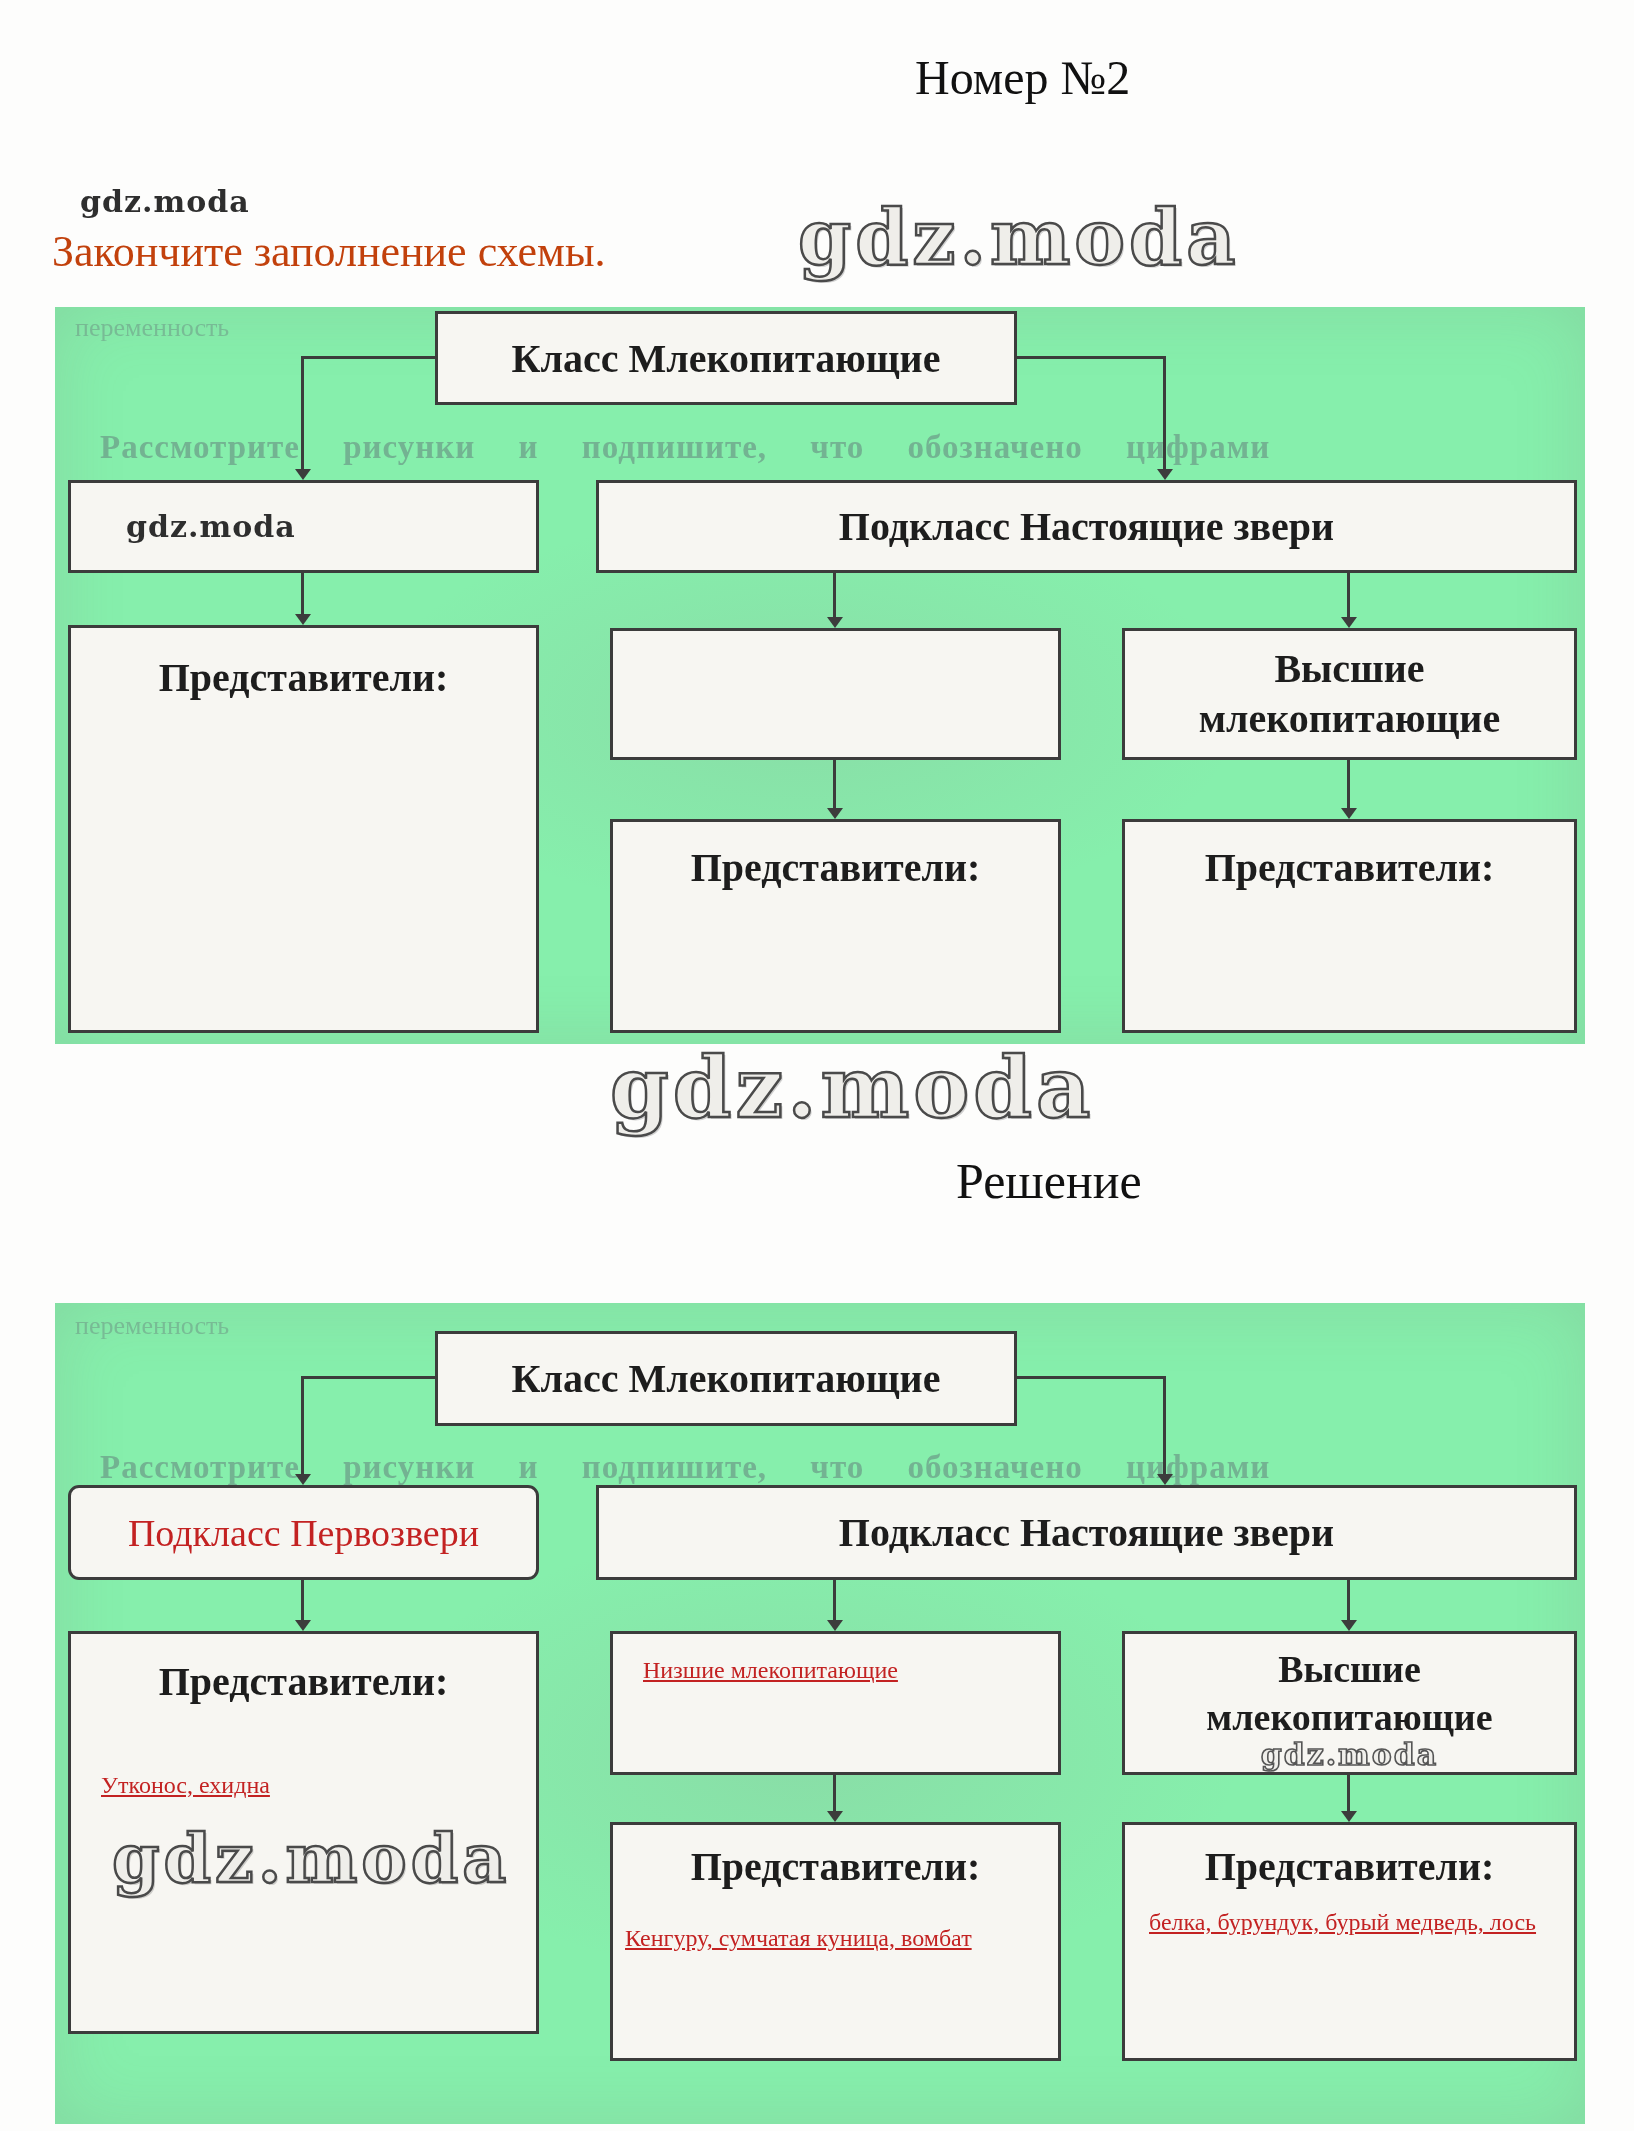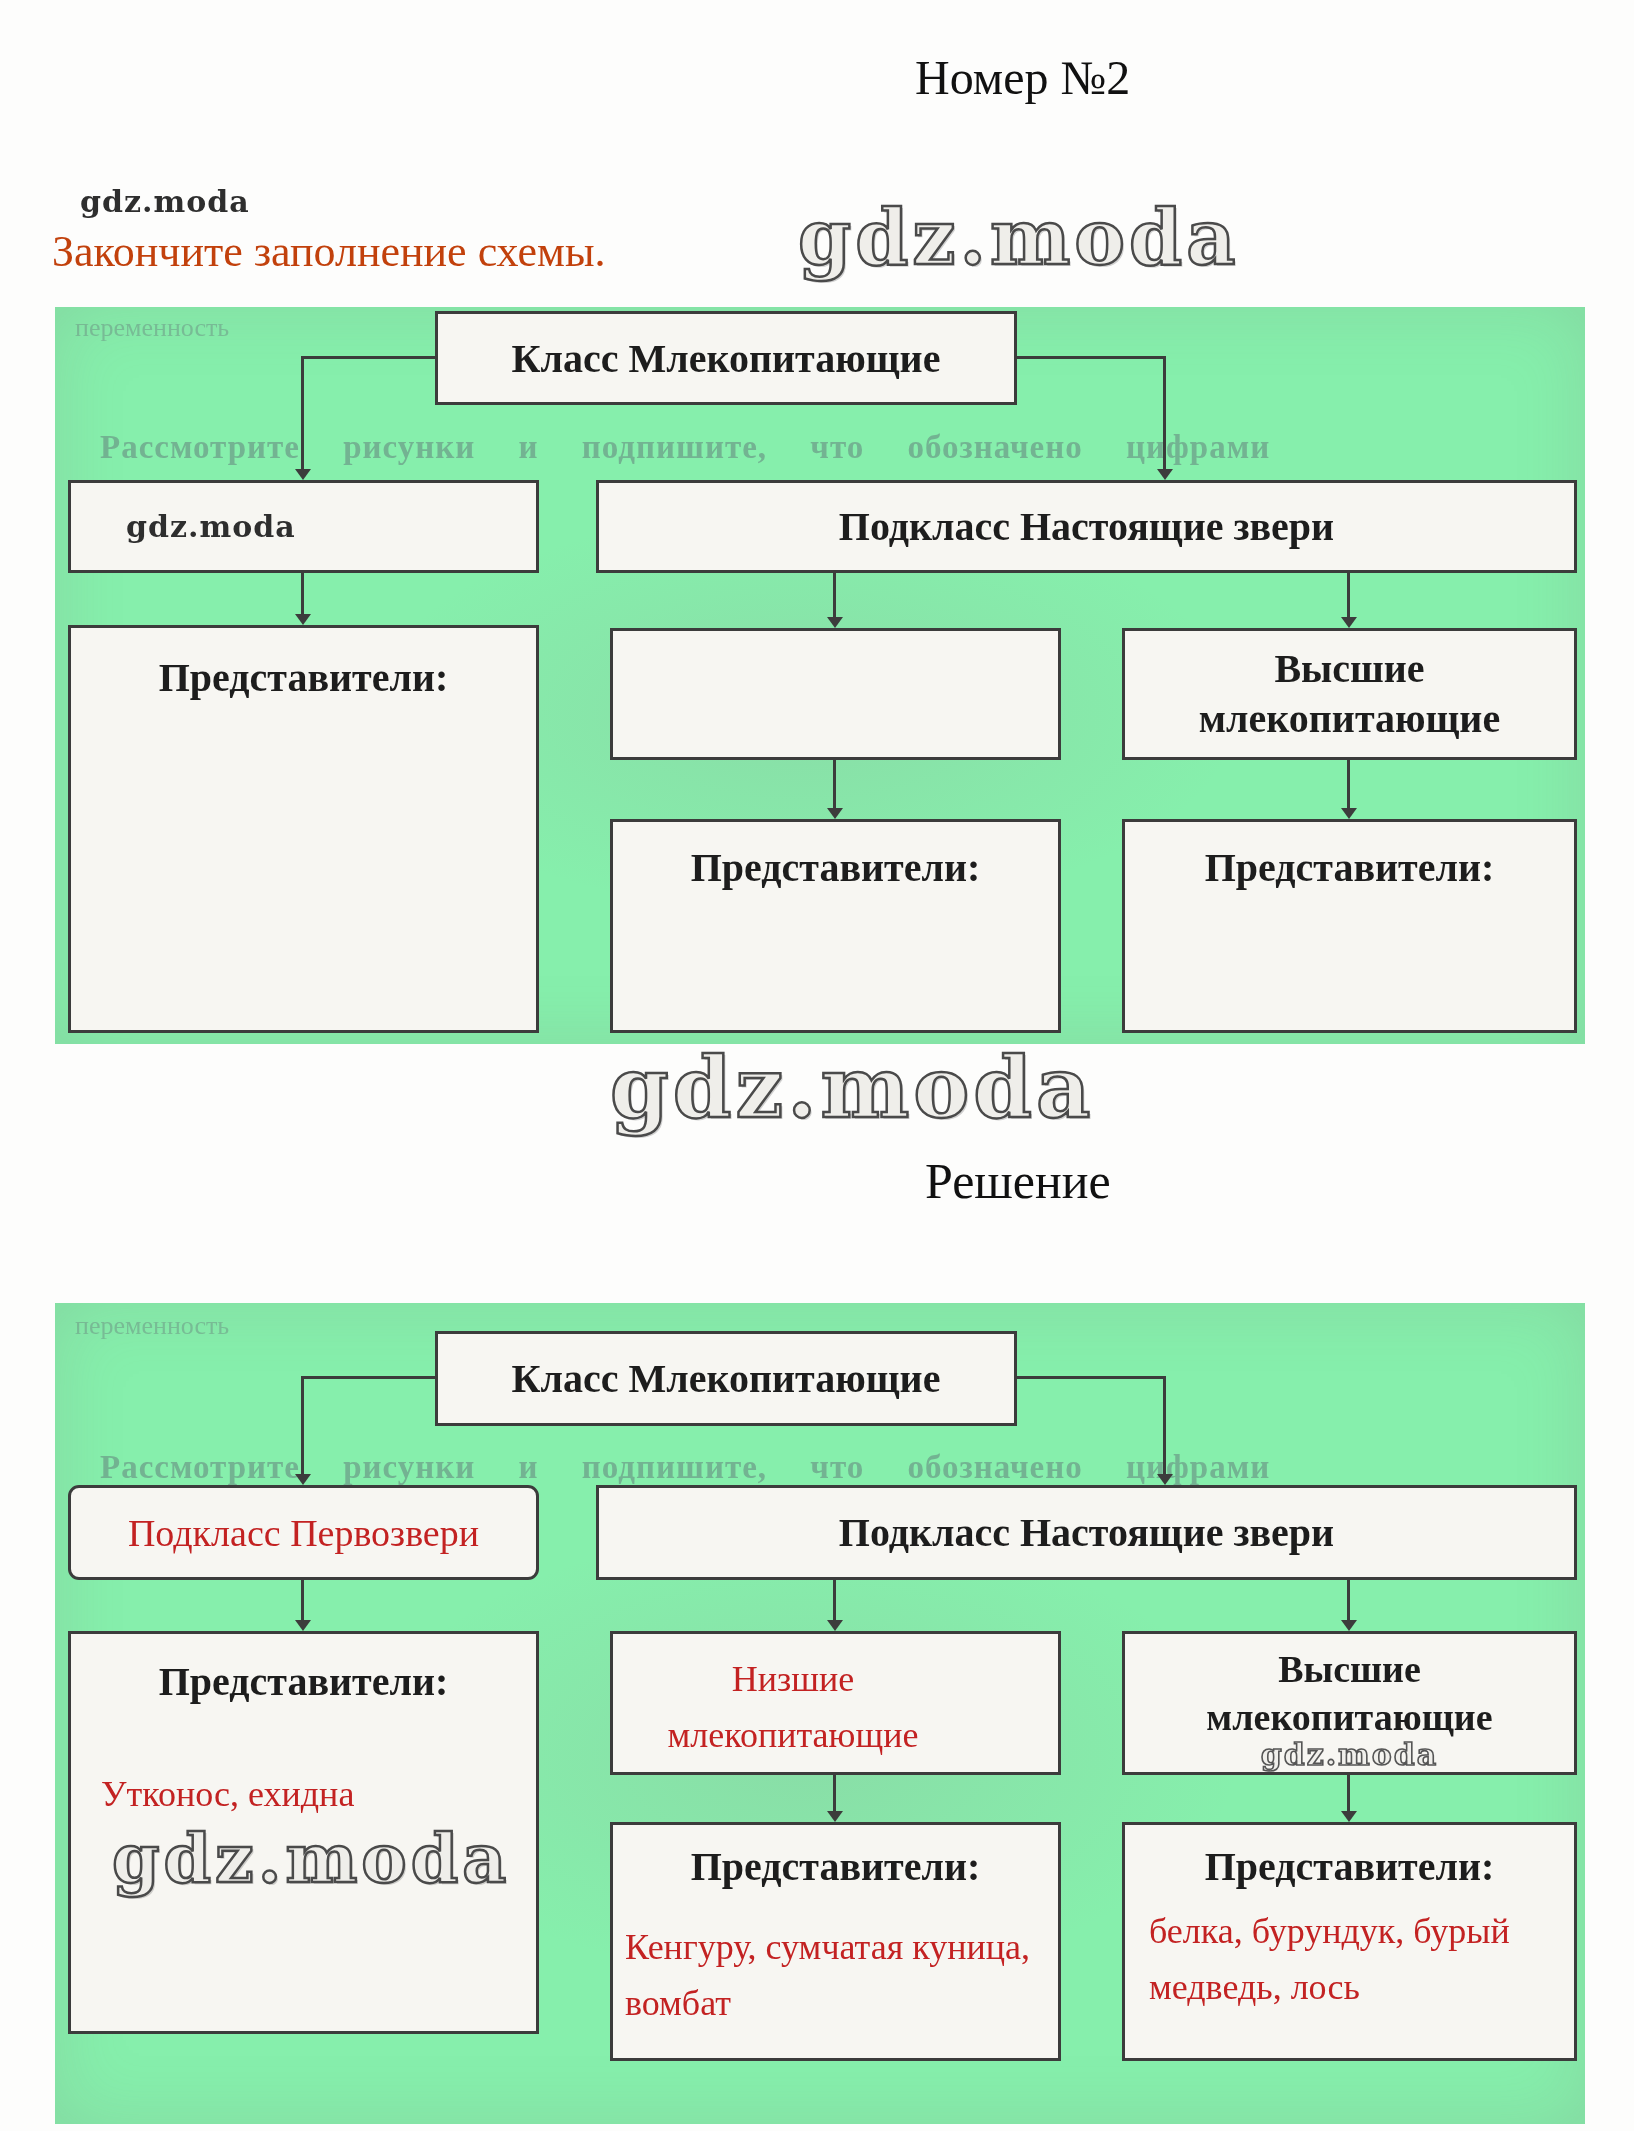--- a/index.html
+++ b/index.html
@@ -48,21 +48,21 @@
   .ghost-line { font-size:33px; word-spacing:34px; letter-spacing:1px; color:rgba(95,120,120,0.50);font-weight:bold; }
   .ghost-small { font-size:26px; color:rgba(100,120,120,0.40); }
 
   
   .dbox { position:absolute; background:#f7f6f2; border:3px solid #3c3c3c; }
   .box-label { font-weight:bold; font-size:40px; color:#1d1d1d; }
   .cflex { display:flex; align-items:center; justify-content:center; text-align:center; }
   .top-center { text-align:center; }
   .narrow { display:inline-block; max-width:330px; line-height:1.25;text-align:center; }
   .red { color:#c32222; }
-  .red-answer { font-size:36px; line-height:1.55; }
+  .red-answer { font-size:24px; line-height:1.55;text-decoration:underline; }
   .vline { position:absolute; width:3px; background:#3c3c3c; }
   .hline { position:absolute; height:3px; background:#3c3c3c; }
   .ahead { position:absolute; width:0; height:0;
     border-left:8px solid transparent; border-right:8px solid transparent;
     border-top:11px solid #3c3c3c; }
 </style>
 </head>
 <body>
 
 <div class="page">
@@ -124,21 +124,21 @@
     <div class="vline" style="left:1292px; top:266px; height:44px;"></div>
     <div class="ahead" style="left:1286px; top:310px;"></div>
     <div class="vline" style="left:778px; top:453px; height:48px;"></div>
     <div class="ahead" style="left:772px; top:501px;"></div>
     <div class="vline" style="left:1292px; top:453px; height:48px;"></div>
     <div class="ahead" style="left:1286px; top:501px;"></div>
   </div>
 
   <div class="abs wm-outline" style="left:610px; top:1046px; font-size:84px;">gdz.moda</div>
 
-  <div class="abs solution-heading" style="left:925px; top:1152px;">Решение</div>
+  <div class="abs solution-heading" style="left:956px; top:1152px;">Решение</div>
 
   <div class="scan scan2">
 
     <div class="ghost ghost-small" style="left:20px; top:8px;">переменность</div>
     <div class="ghost ghost-line" style="left:45px; top:146px;">Рассмотрите рисунки и подпишите, что обозначено цифрами</div>
     <div class="ghost" style="left:62px; top:396px;">Форма тела</div>
     <div class="ghost" style="left:62px; top:658px;">Покровы</div>
 
     <div class="dbox cflex" style="left:380px; top:28px; width:582px; height:95px;">
       <span class="box-label">Класс Млекопитающие</span>

